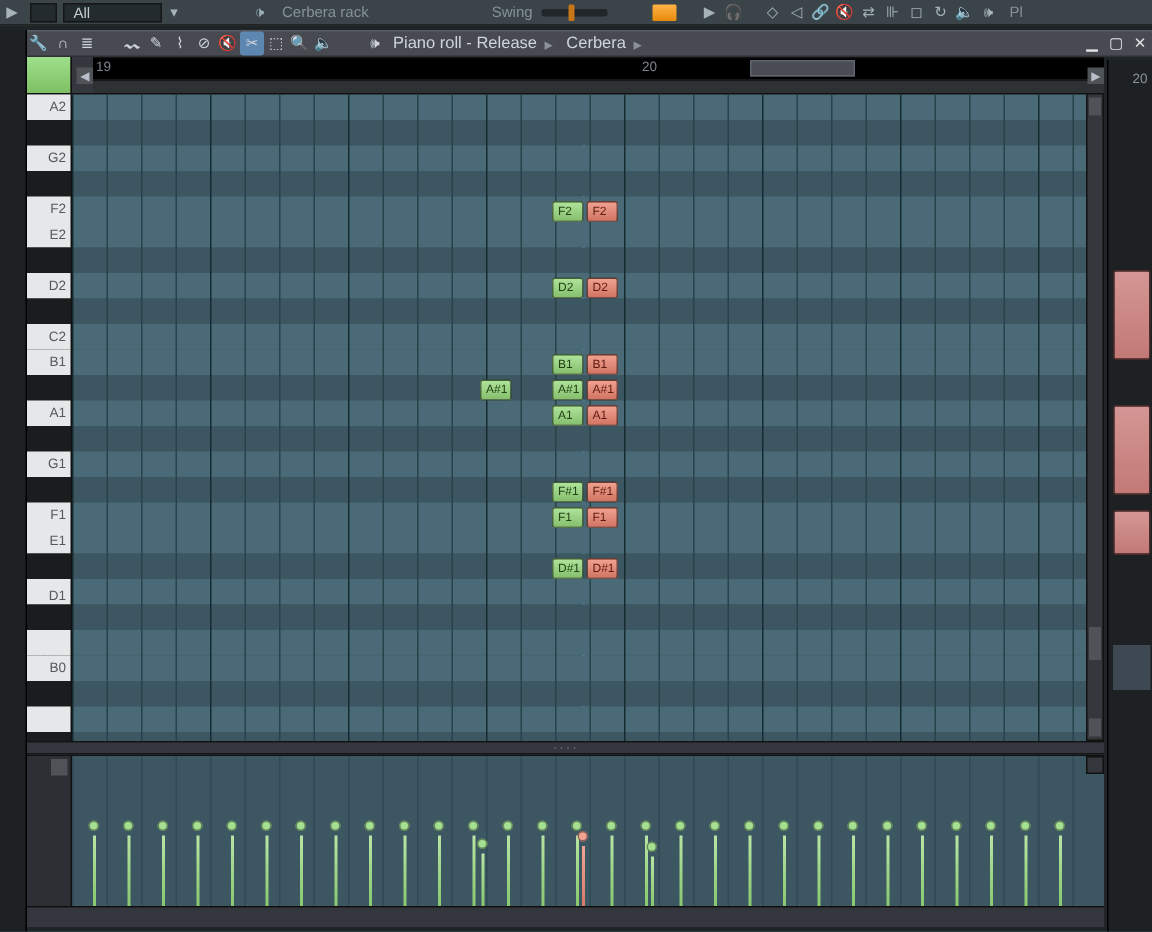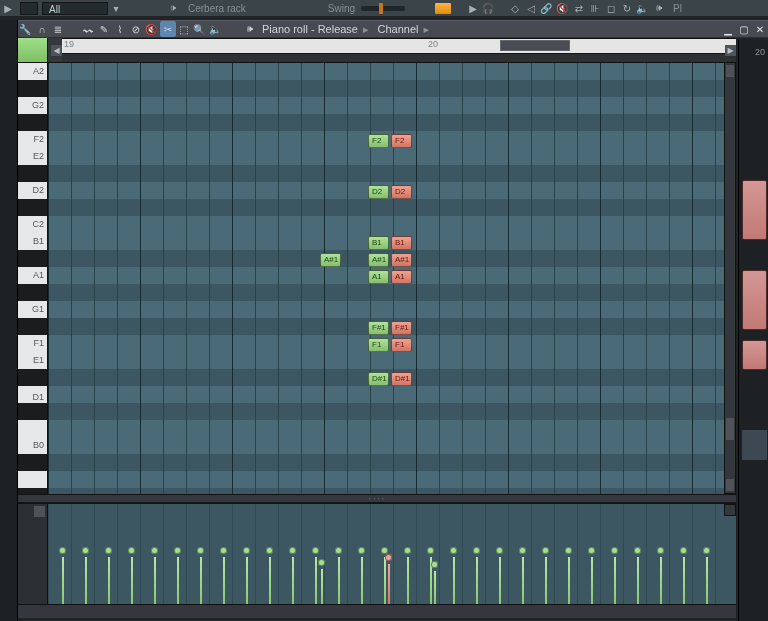--- a/index.html
+++ b/index.html
@@ -53,21 +53,21 @@
   .titlebar .winbtns div{width:16px;height:16px;color:#dfe3e7;display:flex;align-items:center;justify-content:center;font-size:10px;}
 
   .toolbar2{
     position:absolute;left:18px;top:38px;right:32px;height:24px;
     background:#34373d;
     display:flex;align-items:center;gap:0;
   }
   .toolbar2 .greensq{width:30px;height:24px;background:linear-gradient(#9ee08b,#7fbf63);border-right:1px solid #111;}
   .toolbar2 .arrowbtn{width:11px;height:11px;background:#4f5257;display:flex;align-items:center;justify-content:center;margin-left:3px;}
   .toolbar2 .timeline{
-    flex:1;height:24px;background:#e5e5e5;position:relative;
+    flex:1;height:24px;background:#000000;position:relative;
     border-top:1px solid #111;
   }
   .toolbar2 .ruler{position:absolute;left:0;right:0;bottom:0;height:9px;background:#2e3133;border-top:1px solid #161616;}
   .toolbar2 .barnum{position:absolute;top:0;font-size:9px;color:#7b838a;}
   .toolbar2 .loopmk{position:absolute;top:1px;height:11px;background:#494c53;border:1px solid #61656e;}
   .toolbar2 .arrowbtn.right{position:absolute;right:0;top:6px;}
 
   .grid{
     position:absolute;left:18px;top:62px;right:32px;height:432px;
     background:#3c5762;
@@ -202,21 +202,21 @@
   <div class="ico">⊘</div>
   <div class="ico">🔇</div>
   <div class="ico" style="background:#5d87b1;border-radius:2px;">✂</div>
   <div class="ico">⬚</div>
   <div class="ico">🔍</div>
   <div class="ico">🔈</div>
   <div style="width:18px"></div>
   <div class="ico">🕪</div>
   <span class="crumb">Piano roll - Release</span>
   <span class="caret">▸</span>
-  <span class="crumb">Channel</span>
+  <span class="crumb">Cerbera</span>
   <span class="caret">▸</span>
   <div class="winbtns">
     <div>▁</div>
     <div>▢</div>
     <div>✕</div>
   </div>
 </div>
 
 <div class="toolbar2">
   <div class="greensq"></div>

